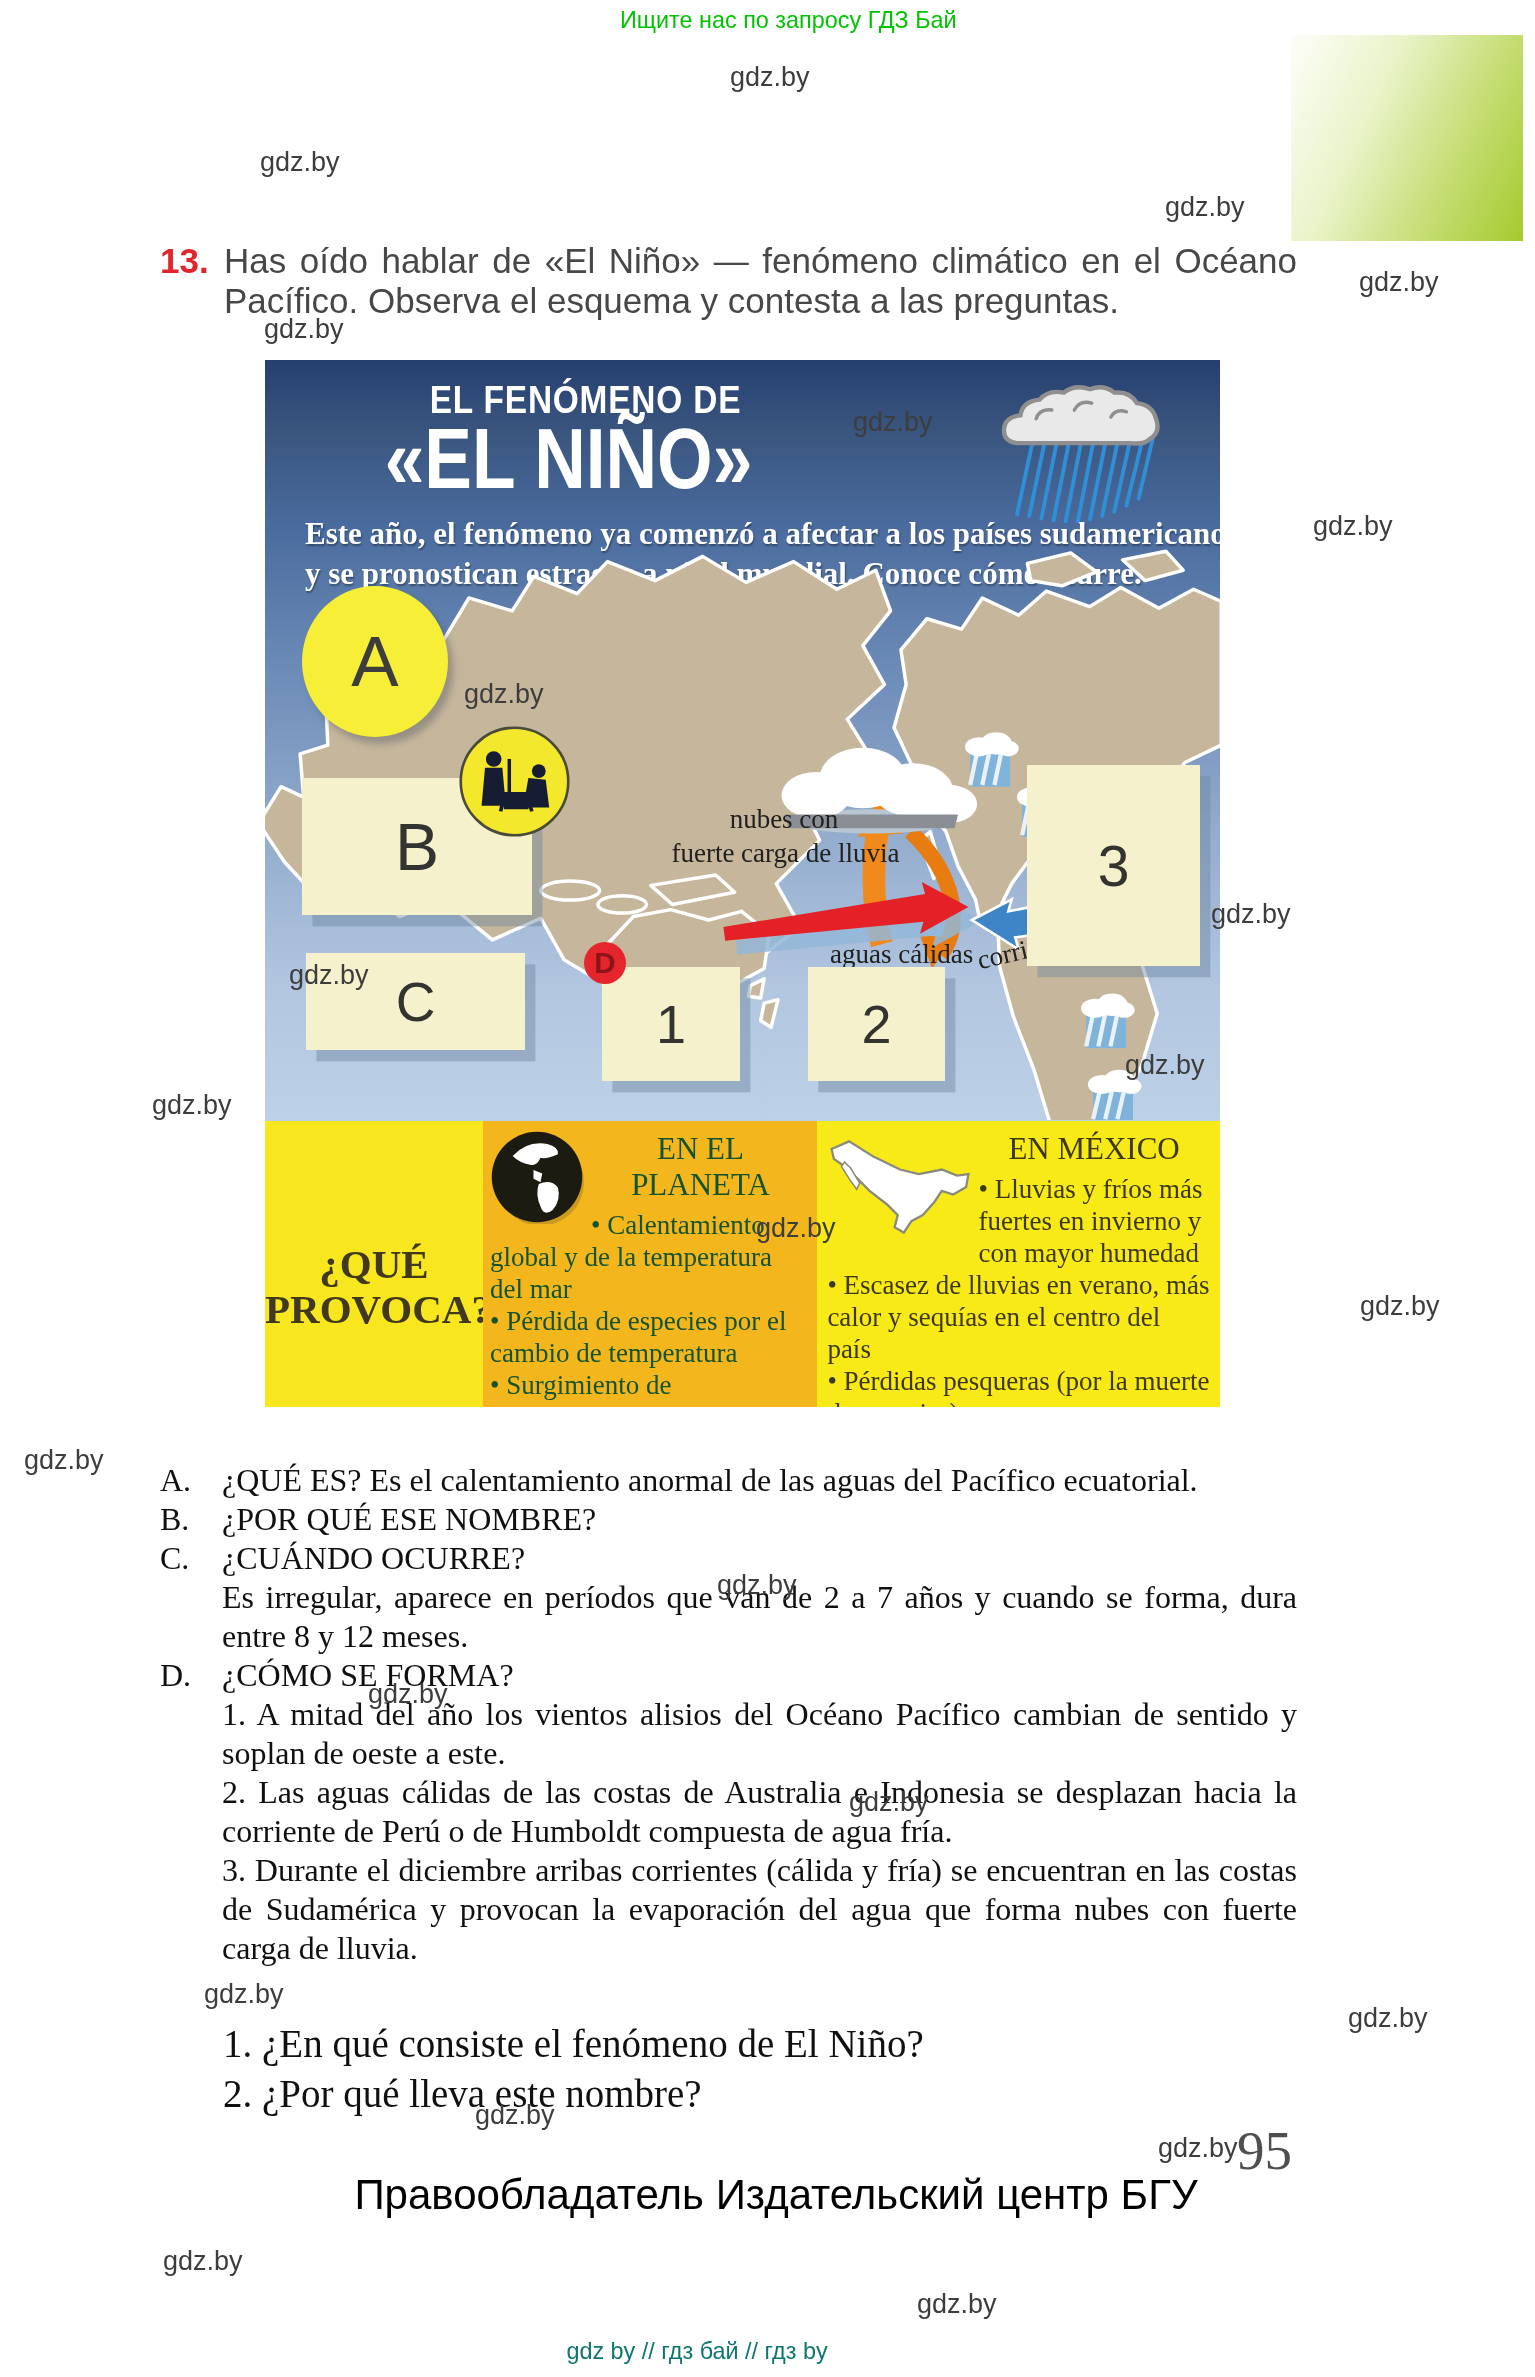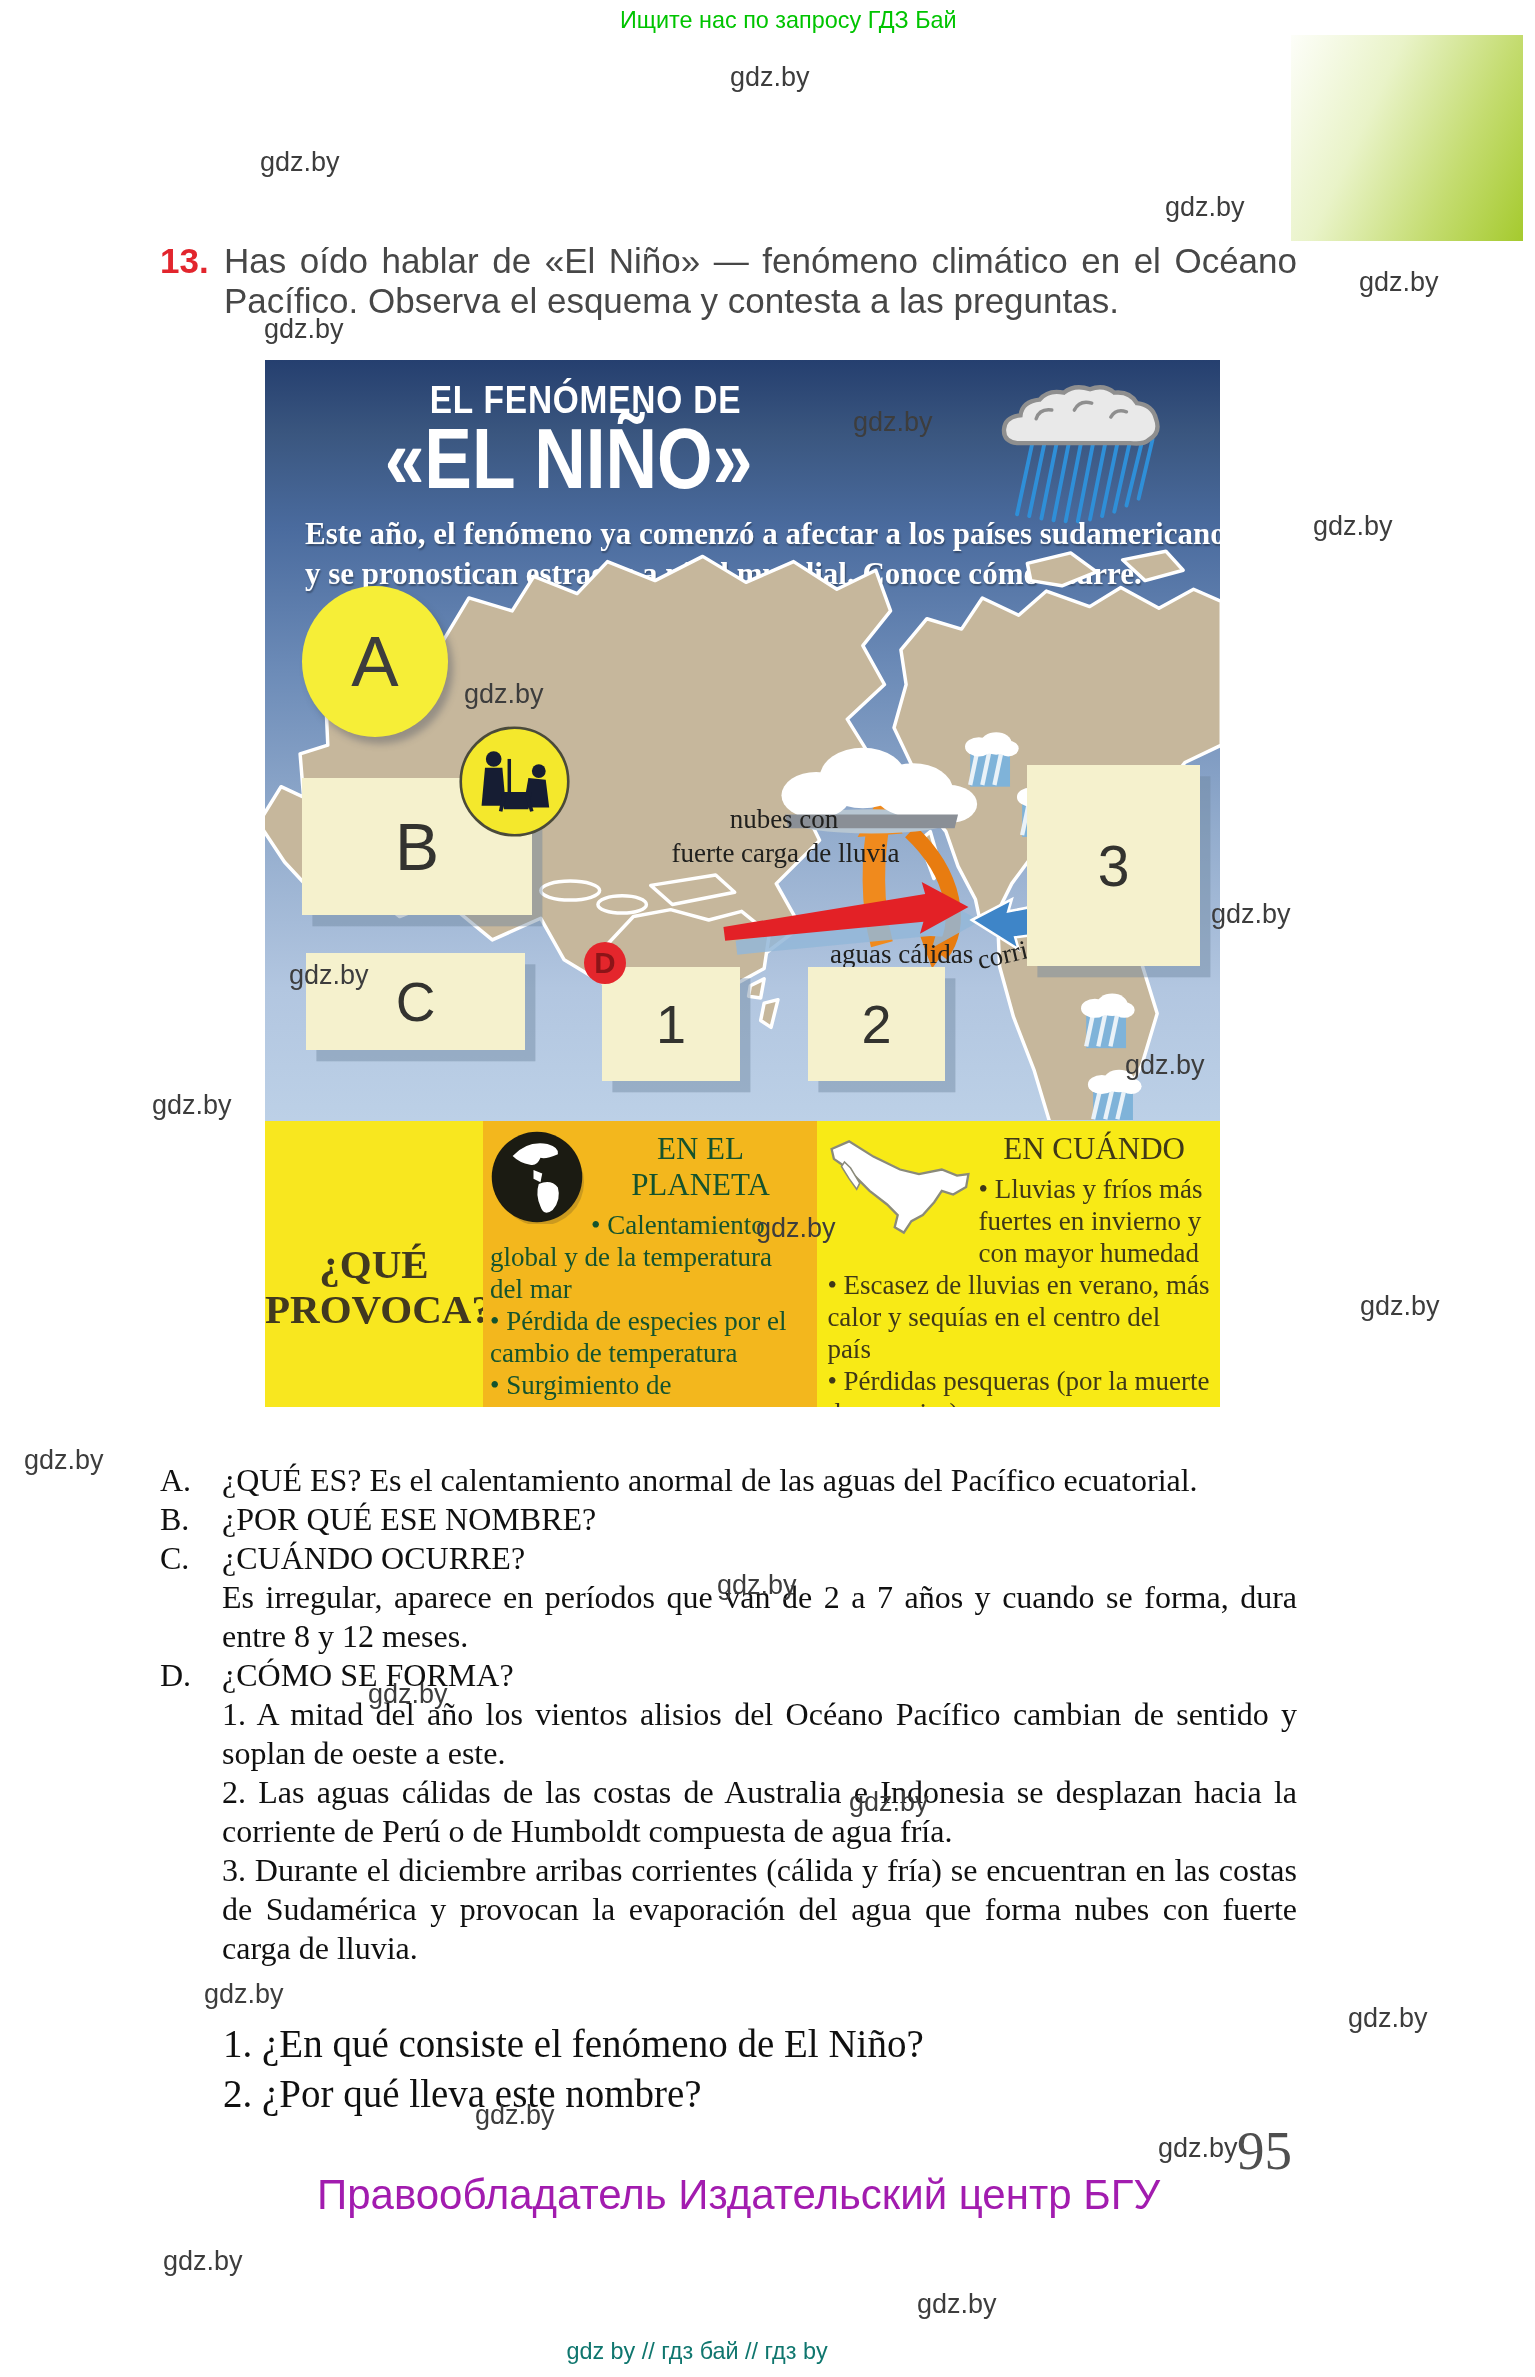--- a/index.html
+++ b/index.html
@@ -50,21 +50,21 @@
   
   .qa{left:160px;top:1461px;width:1137px;font-family:"Liberation Serif",serif;
       font-size:32px;line-height:39px;color:#101010;}
   .qa-item{position:relative;padding-left:62px;}
   .qa-letter{position:absolute;left:0;top:0;}
   .qa-answer{text-align:justify;}
   .bigq{left:223px;top:2019px;width:1083px;font-family:"Liberation Serif",serif;
       font-size:39px;line-height:50px;color:#101010;}
   
   .pagenum{left:1237px;top:2119px;font-family:"Liberation Serif",serif;font-size:55px;color:#4f4f4f;}
-  .copyright{left:317px;top:2171px;width:918px;text-align:left;font-size:42px;color:#a21caf;}
+  .copyright{left:317px;top:2171px;width:918px;text-align:center;font-size:42px;color:#000000;}
   .bottomline{left:0;top:2338px;width:1394px;text-align:center;font-size:23.4px;color:#0f766e;}
 </style>
 </head>
 <body>
 
 <div class="abs promo">Ищите нас по запросу ГДЗ Бай</div>
 
 <div class="abs green-grad"></div>
 
 <div class="wm" style="left:730px;top:62px">gdz.by</div>
@@ -287,21 +287,21 @@
       <div class="bullet">• Pérdida de especies por el cambio de temperatura</div>
       <div class="bullet">• Surgimiento de enfermedades como el cólera</div>
     </div>
     <div class="band-right">
       <div class="mex-f">
         <svg width="146" height="114" viewBox="0 0 190 150">
           <path fill="#ffffff" stroke="#8a8a7a" stroke-width="3" d="M5 25 L28 15 L60 35 L95 52 L120 58 L150 52 L170 60 L185 58 L182 75 L165 85 L150 80 L140 95 L125 112 L110 120 L100 135 L88 128 L92 112 L78 98 L55 80 L35 60 L18 45 L8 38 Z"></path>
           <path fill="#ffffff" stroke="#8a8a7a" stroke-width="2" d="M22 42 L30 50 L42 70 L38 78 L28 64 L18 48 Z"></path>
         </svg>
       </div>
-      <div class="panel-head">EN CUÁNDO</div>
+      <div class="panel-head">EN MÉXICO</div>
       <div class="bullet">• Lluvias y fríos más fuertes en invierno y con mayor humedad</div>
       <div class="bullet">• Escasez de lluvias en verano, más calor y sequías en el centro del país</div>
       <div class="bullet">• Pérdidas pesqueras (por la muerte de especies)</div>
     </div>
   </div>
 </div>
 
 <div class="abs qa">
   <div class="qa-item">
     <span class="qa-letter">A.</span>

